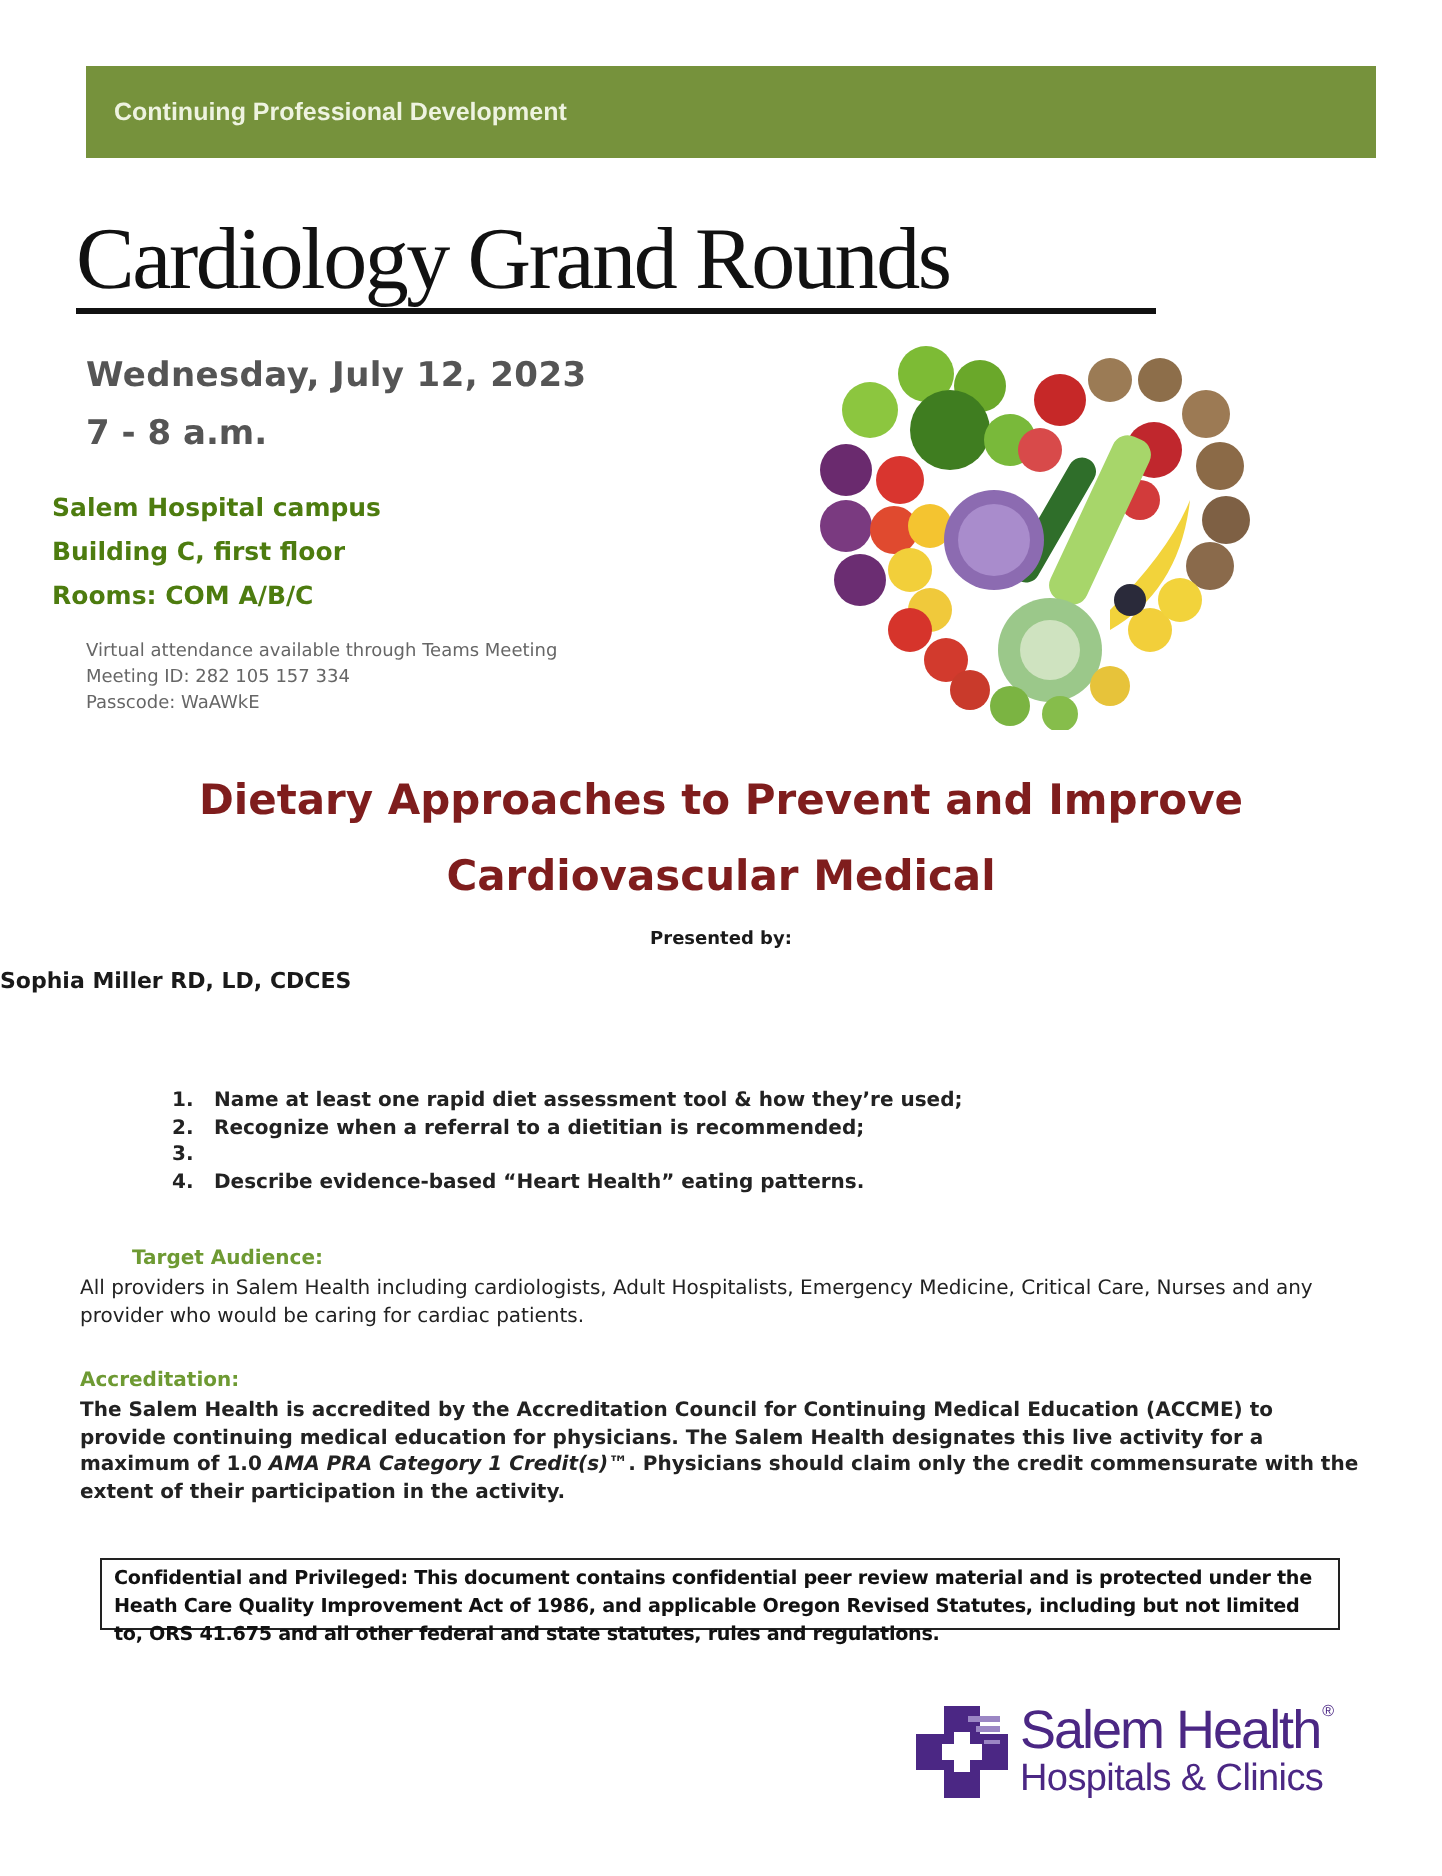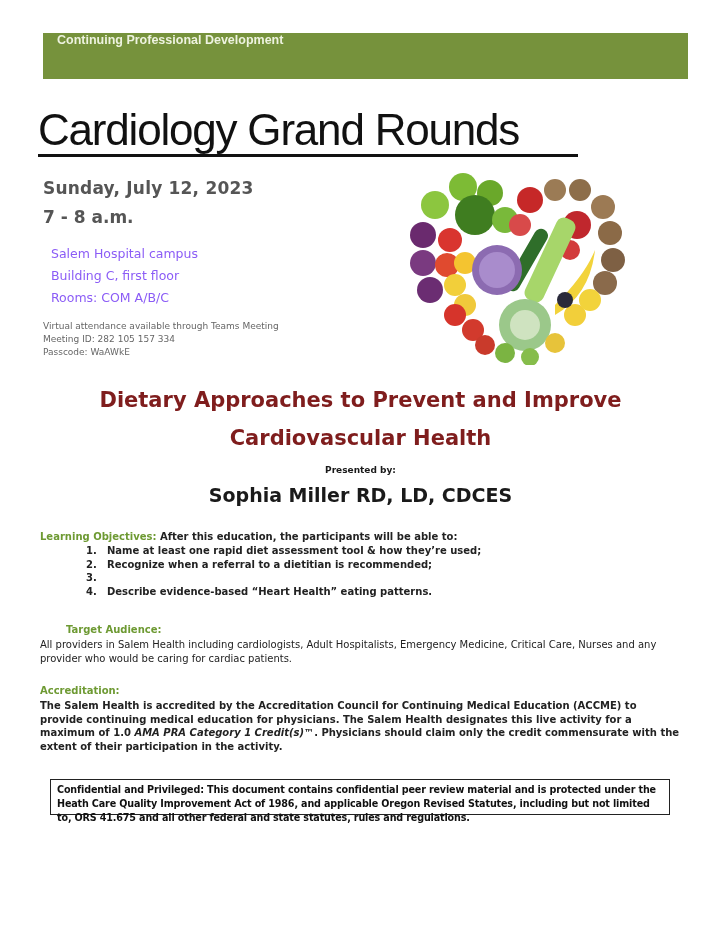--- a/index.html
+++ b/index.html
@@ -5,52 +5,52 @@
     * { box-sizing: border-box; margin: 0; padding: 0; }
     html, body {
       width: 721px; height: 938px; background: #ffffff;
       font-family: "DejaVu Sans", sans-serif; color: #1a1a1a;
       overflow: hidden;
     }
     .page { position: relative; width: 721px; height: 938px; }
 
     .banner {
       position: absolute; left: 43px; top: 33px; width: 645px; height: 46px;
-      background: #76923c; display: flex; 
+      background: #76923c; display: flex; align-items: center;
       padding-left: 14px;
     }
     .banner span {
       color: #eef3e0; font-family: "Liberation Sans", sans-serif;
       font-weight: bold; font-size: 12.5px;
     }
 
     .main-title {
       position: absolute; left: 38px; top: 108px;
-      font-family: Liberation Sans, sans-serif; font-size: 44px;
+      font-family: Liberation Serif, serif; font-size: 44px;
       letter-spacing: -1.2px; color: #111; line-height: 1;
       border-bottom: 3px solid #111; padding-bottom: 2px;
       width: 540px; white-space: nowrap;
     }
 
     .date { position: absolute; left: 43px; top: 178px; font-size: 17px; color: #555; font-weight: bold; letter-spacing: 0.2px; }
     .time { position: absolute; left: 43px; top: 207px; font-size: 17px; color: #555; font-weight: bold; }
-    .loc { position: absolute; left: 51px; font-size: 12.5px; color: #8b5cf6; font-weight: normal; }
+    .loc { position: absolute; left: 26px; font-size: 12.5px; color: #4d7c0f; font-weight: bold; }
     .loc1 { top: 246px; } .loc2 { top: 268px; } .loc3 { top: 290px; }
     .virt { position: absolute; left: 43px; font-size: 9px; color: #666; }
     .virt1 { top: 321px; } .virt2 { top: 334px; } .virt3 { top: 347px; }
 
     .heart { position: absolute; left: 405px; top: 165px; width: 220px; height: 200px; }
 
     .talk-title {
       position: absolute; left: 0; width: 721px; text-align: center;
       font-size: 21px; font-weight: bold; color: #7f1d1d; line-height: 1;
     }
     .tt1 { top: 390px; } .tt2 { top: 428px; }
     .presented { position: absolute; left: 0; width: 721px; text-align: center; top: 465px; font-size: 9px; font-weight: bold; }
-    .presenter { position: absolute; left: 0; width: 721px; text-align: center; top: 484px; font-size: 19px; font-weight: bold; }
+    .presenter { position: absolute; left: 0; width: 721px; top: 484px; font-size: 11px; font-weight: bold; }
 
     .section-label { color: #6e9a33; font-weight: bold; }
     .lo { position: absolute; left: 40px; top: 531px; font-size: 10px; font-weight: bold; color: #222; }
     .lo-list { position: absolute; left: 86px; top: 545px; font-size: 10px; font-weight: bold; color: #222; list-style: none; }
     .lo-list li { height: 13.5px; display: flex; }
     .lo-list .num { width: 21px; }
 
     .ta-label { position: absolute; left: 40px; top: 624px; font-size: 10px; margin-left: 26px; }
     .ta-text { position: absolute; left: 40px; top: 638px; width: 640px; font-size: 10px; font-weight: normal; color: #222; line-height: 13.5px; }
 
@@ -76,21 +76,21 @@
 <body>
 
 <div class="page">
 
   <div class="banner">
     <span>Continuing Professional Development</span>
   </div>
 
   <div class="main-title">Cardiology Grand Rounds</div>
 
-  <div class="date">Sunday, July 12, 2023</div>
+  <div class="date">Wednesday, July 12, 2023</div>
   <div class="time">7 - 8 a.m.</div>
   <div class="loc loc1">Salem Hospital campus</div>
   <div class="loc loc2">Building C, first floor</div>
   <div class="loc loc3">Rooms: COM A/B/C</div>
   <div class="virt virt1">Virtual attendance available through Teams Meeting</div>
   <div class="virt virt2">Meeting ID: 282 105 157 334</div>
   <div class="virt virt3">Passcode: WaAWkE</div>
 
   <svg class="heart" viewBox="0 0 220 200">
 
@@ -131,27 +131,24 @@
       <circle cx="100" cy="188" r="10" fill="#7bb442"></circle>
       <circle cx="125" cy="192" r="9" fill="#86bd4b"></circle>
       <circle cx="150" cy="178" r="10" fill="#e7c33a"></circle>
       <circle cx="170" cy="150" r="11" fill="#f2cf3a"></circle>
       <circle cx="185" cy="135" r="11" fill="#f2d33b"></circle>
       <circle cx="160" cy="135" r="8" fill="#2a2a3a"></circle>
     </g>
   </svg>
 
   <div class="talk-title tt1">Dietary Approaches to Prevent and Improve</div>
-  <div class="talk-title tt2">Cardiovascular Health</div>
+  <div class="talk-title tt2">Cardiovascular Medical</div>
   <div class="presented">Presented by:</div>
   <div class="presenter">Sophia Miller RD, LD, CDCES</div>
 
-  <div class="lo">
-    <span class="section-label">Learning Objectives:</span><span> After this education, the participants will be able to:</span>
-  </div>
   <ul class="lo-list">
     <li>
         <span class="num">1.</span>
         <span>Name at least one rapid diet assessment tool &amp; how they’re used;</span>
       </li>
     <li>
         <span class="num">2.</span>
         <span>Recognize when a referral to a dietitian is recommended;</span>
       </li>
     <li>
@@ -164,14 +161,27 @@
   </ul>
 
   <div class="ta-label section-label">Target Audience:</div>
   <div class="ta-text">All providers in Salem Health including cardiologists, Adult Hospitalists, Emergency Medicine, Critical Care, Nurses and any provider who would be caring for cardiac patients.</div>
 
   <div class="ac-label section-label">Accreditation:</div>
   <div class="ac-text"><span>The Salem Health is accredited by the Accreditation Council for Continuing Medical Education (ACCME) to provide continuing medical education for physicians. The Salem Health designates this live activity for a maximum of 1.0 </span><i>AMA PRA Category 1 Credit(s)™</i><span>.  Physicians should claim only the credit commensurate with the extent of their participation in the activity.</span></div>
 
   <div class="conf">Confidential and Privileged: This document contains confidential peer review material and is protected under the Heath Care Quality Improvement Act of 1986, and applicable Oregon Revised Statutes, including but not limited to, ORS 41.675 and all other federal and state statutes, rules and regulations.</div>
 
+  <div class="logo">
+    <svg class="logo-icon" viewBox="0 0 46 46">
+      <path d="M14 0 H32 V14 H46 V32 H32 V46 H14 V32 H0 V14 H14 Z" fill="#4b2784"></path>
+      <rect x="26" y="5" width="16" height="3" fill="#9b86c4"></rect>
+      <rect x="30" y="10" width="12" height="3" fill="#9b86c4"></rect>
+      <rect x="34" y="17" width="8" height="2" fill="#9b86c4"></rect>
+      <path d="M19 13 H27 V19 H33 V27 H27 V33 H19 V27 H13 V19 H19 Z" fill="#ffffff"></path>
+    </svg>
+    <div class="logo-text">
+      <div class="logo-name"><span>Salem Health</span><sup>®</sup></div>
+      <div class="logo-sub">Hospitals &amp; Clinics</div>
+    </div>
+  </div>
 
 </div>
 
 </body></html>

